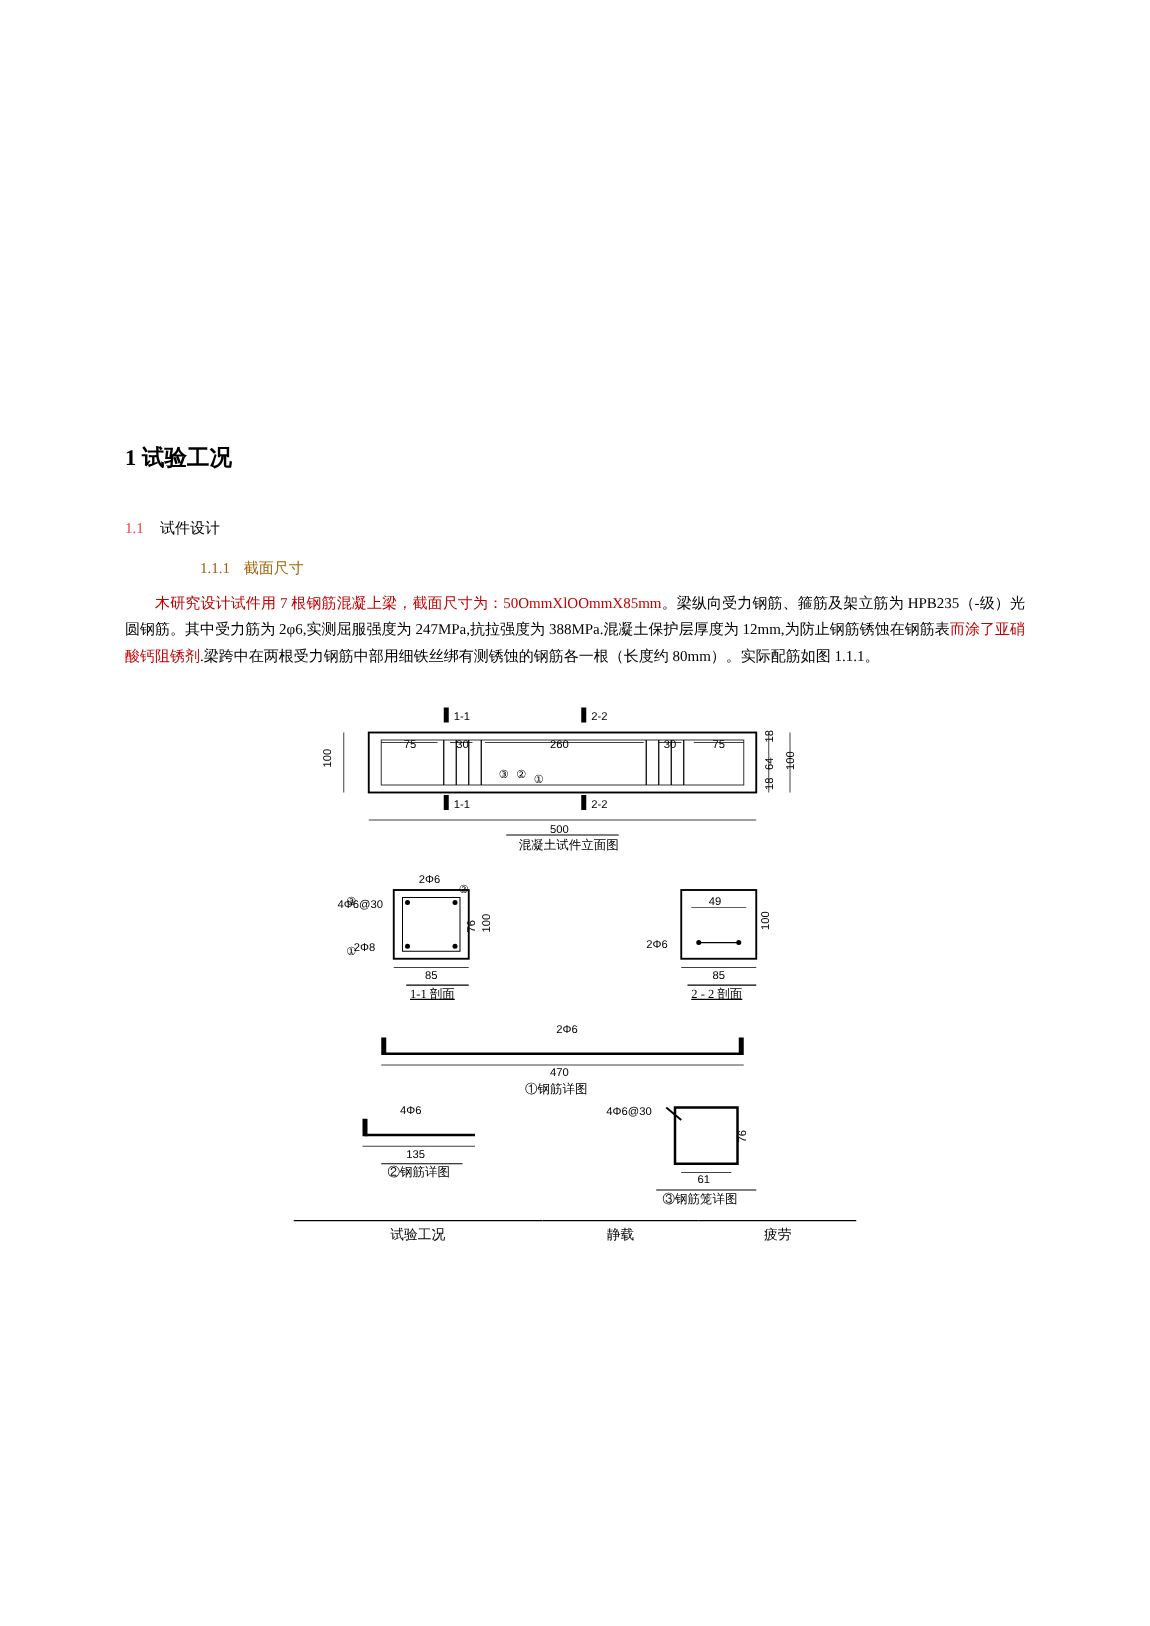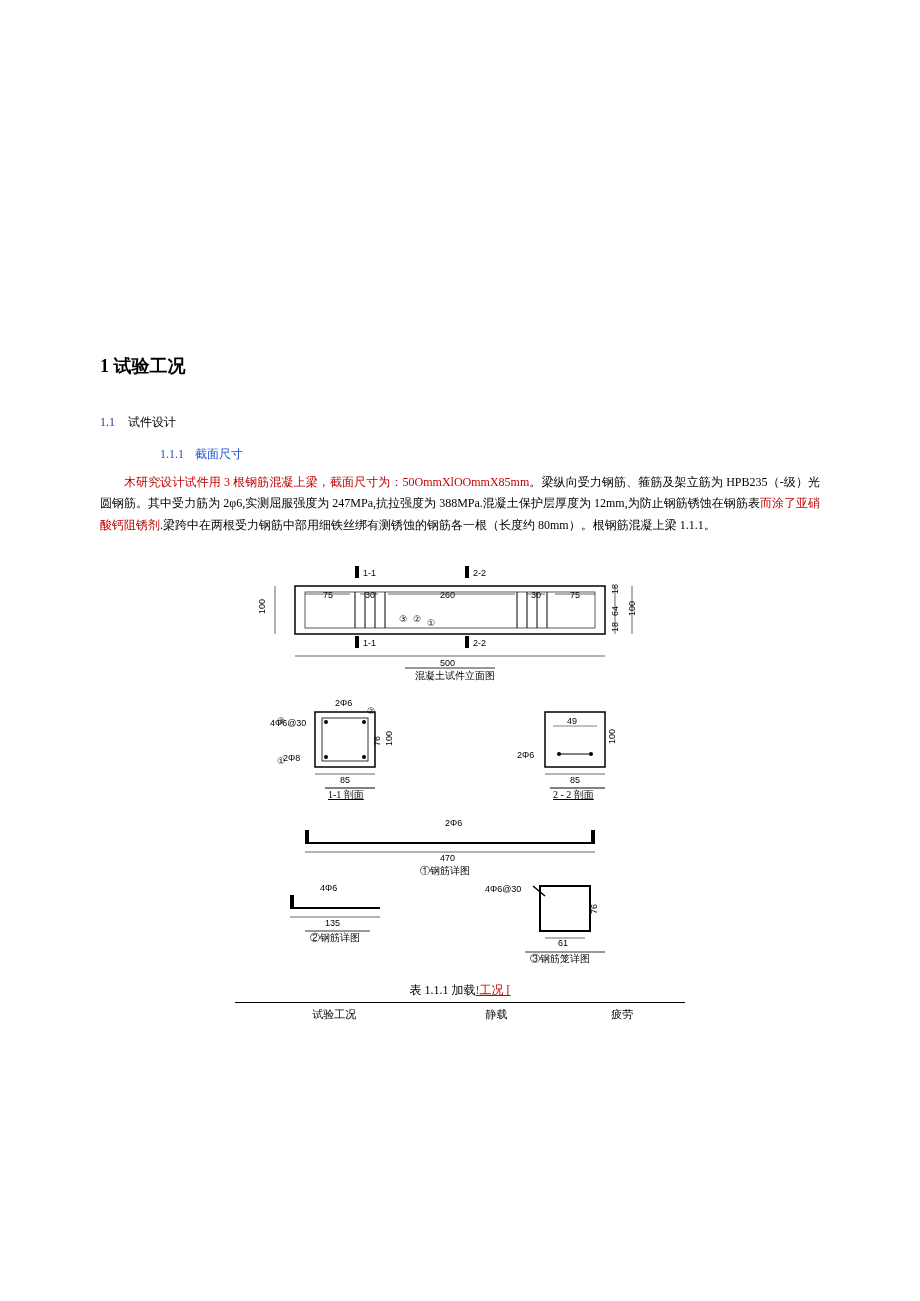--- a/index.html
+++ b/index.html
@@ -13,23 +13,23 @@
       width: 920px;
       box-sizing: border-box;
     }
     h1 {
       font-size: 18px;
       font-weight: bold;
       margin: 250px 0 30px 0;
       font-family: Liberation Serif, serif;
     }
     .sec1 { font-size: 12px; margin: 20px 0 10px 0; }
-    .sec1 .num { color: #4c1d95; text-align: center; }
+    .sec1 .num { color: #ef4444; text-align: center; }
     .sec1 .title { color: #000; margin-left: 10px; margin-top: 25px; }
-    .sec2 { font-size: 12px; margin: 10px 0 6px 60px; color: #1d4ed8; }
+    .sec2 { font-size: 12px; margin: 10px 0 6px 60px; color: #a16207; }
     .sec2 .num { margin-right: 8px; }
     p.body { font-size: 12px; text-indent: 2em; margin: 0 0 3px 0; color: #000; text-align: justify; }
     p.body .red { color: #c00000; }
     .figure {
       margin: 20px auto 24px auto;
       width: 450px;
     }
     .figure svg { display: block; margin: 0 auto; }
     .fig-caption {
       text-align: center;
@@ -69,21 +69,21 @@
   <span class="num">1.1</span>
   <span class="title">试件设计</span>
 </div>
 
 <div class="sec2">
   <span class="num">1.1.1</span>
   <span>截面尺寸</span>
 </div>
 
 <p class="body">
-  <span class="red">木研究设计试件用 3 根钢筋混凝上梁，截面尺寸为：50OmmXlOOmmX85mm</span><span>。梁纵向受力钢筋、箍筋及架立筋为 HPB235（-级）光圆钢筋。其中受力筋为 2φ6,实测屈服强度为 247MPa,抗拉强度为 388MPa.混凝土保护层厚度为 12mm,为防止钢筋锈蚀在钢筋表</span><span class="red">而涂了亚硝酸钙阻锈剂</span><span>.梁跨中在两根受力钢筋中部用细铁丝绑有测锈蚀的钢筋各一根（长度约 80mm）。根钢筋混凝上梁 1.1.1。</span>
+  <span class="red">木研究设计试件用 7 根钢筋混凝上梁，截面尺寸为：50OmmXlOOmmX85mm</span><span>。梁纵向受力钢筋、箍筋及架立筋为 HPB235（-级）光圆钢筋。其中受力筋为 2φ6,实测屈服强度为 247MPa,抗拉强度为 388MPa.混凝土保护层厚度为 12mm,为防止钢筋锈蚀在钢筋表</span><span class="red">而涂了亚硝酸钙阻锈剂</span><span>.梁跨中在两根受力钢筋中部用细铁丝绑有测锈蚀的钢筋各一根（长度约 80mm）。实际配筋如图 1.1.1。</span>
 </p>
 
 <div class="figure">
   <svg width="450" height="420">
 
     <g transform="translate(60,10)">
 
       <rect x="60" y="0" width="4" height="12" fill="#000"></rect>
       <text x="68" y="10" class="svg-label">1-1</text>
       <rect x="170" y="0" width="4" height="12" fill="#000"></rect>
@@ -207,23 +207,20 @@
       <text x="112" y="28" class="svg-label" transform="rotate(-90 112 28)">76</text>
       <line x1="60" y1="52" x2="100" y2="52" stroke="#000" stroke-width="0.6"></line>
       <text x="73" y="60" class="svg-label">61</text>
       <line x1="40" y1="66" x2="120" y2="66" stroke="#000" stroke-width="0.8"></line>
       <text x="45" y="76" class="svg-label-cn">③钢筋笼详图</text>
     </g>
   </svg>
 
 
   <div class="tbl-wrapper">
-    <div class="tbl-caption">
-      <span>表 1.1.1 加载</span><span class="red">!工况 [</span>
-    </div>
     <table class="load">
       <tbody>
           <tr>
         <td>试验工况</td>
         <td>静载</td>
         <td>疲劳</td>
       </tr>
     </tbody>
       </table>
   </div>

